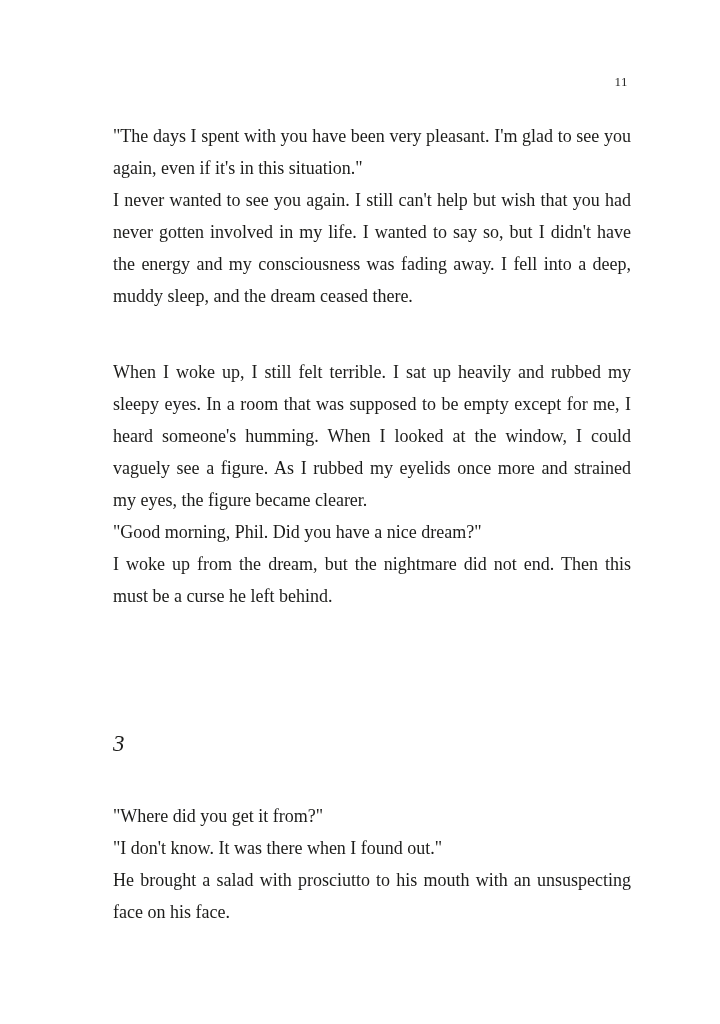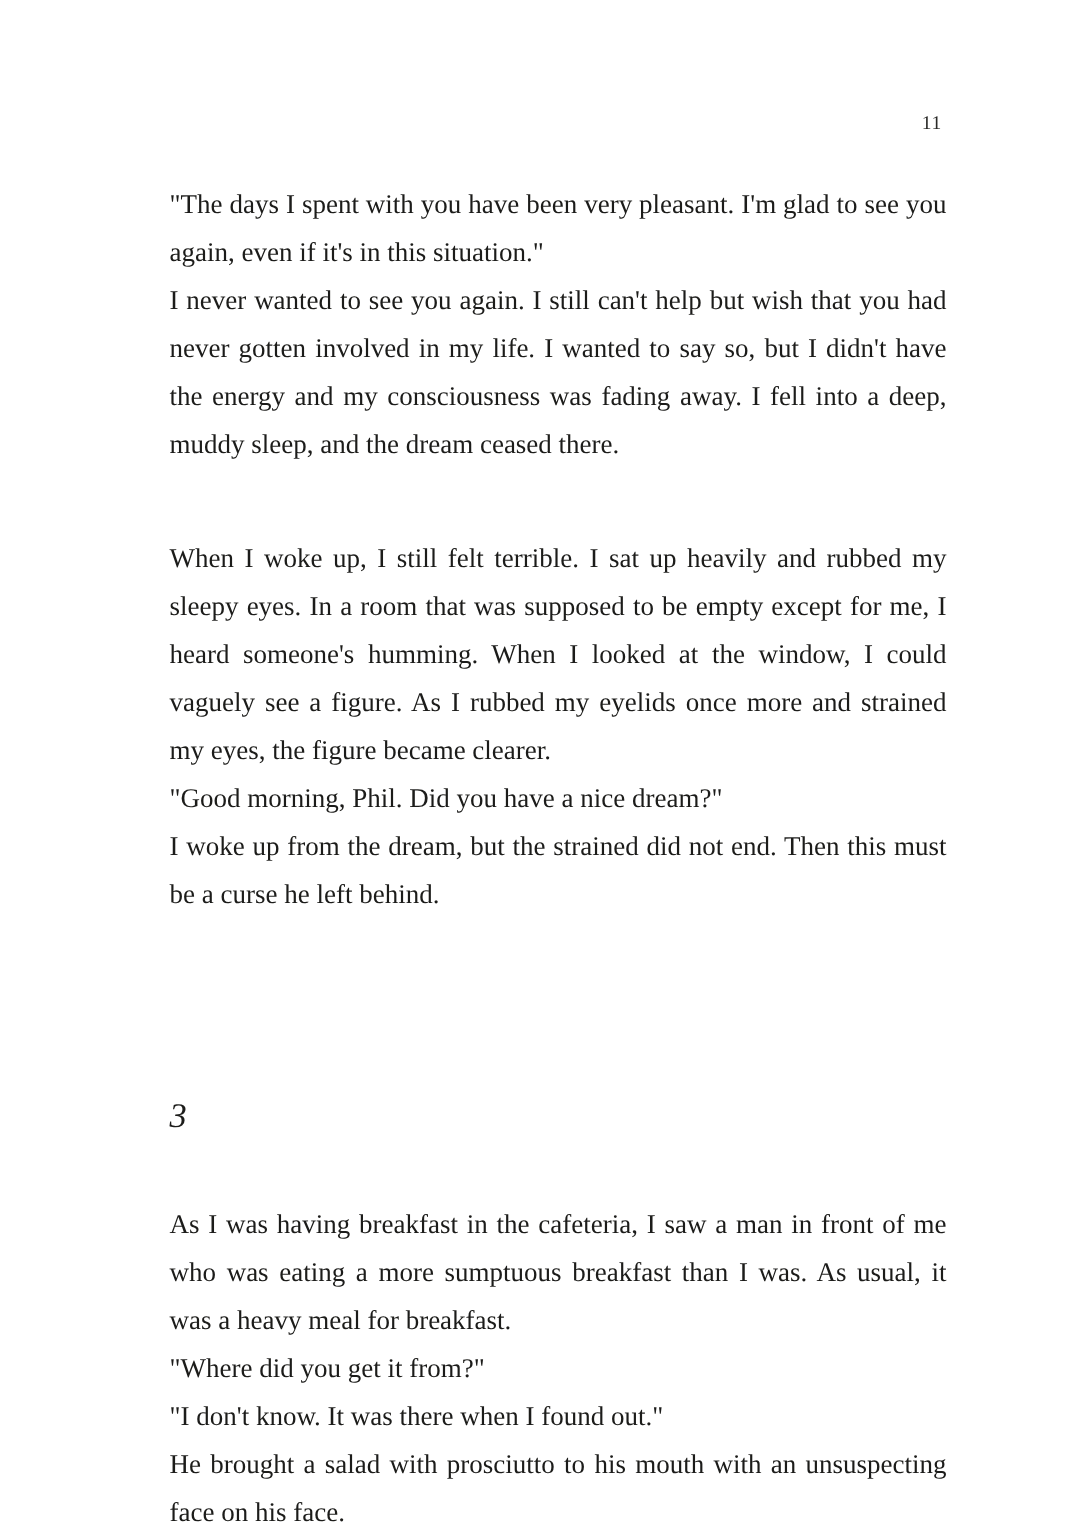--- a/index.html
+++ b/index.html
@@ -57,22 +57,21 @@
 <body>
 
 <div class="page">
   <div class="page-number">11</div>
   <div class="page-body">
       <p class="para">"The days I spent with you have been very pleasant. I'm glad to see you again, even if it's in this situation."</p>
       <p class="para">I never wanted to see you again. I still can't help but wish that you had never gotten involved in my life. I wanted to say so, but I didn't have the energy and my consciousness was fading away. I fell into a deep, muddy sleep, and the dream ceased there.</p>
       <div class="spacer small"></div>
       <p class="para">When I woke up, I still felt terrible. I sat up heavily and rubbed my sleepy eyes. In a room that was supposed to be empty except for me, I heard someone's humming. When I looked at the window, I could vaguely see a figure. As I rubbed my eyelids once more and strained my eyes, the figure became clearer.</p>
       <p class="para">"Good morning, Phil. Did you have a nice dream?"</p>
-      <p class="para">I woke up from the dream, but the strained did not end. Then this must be a curse he left behind.</p>
+      <p class="para">I woke up from the dream, but the nightmare did not end. Then this must be a curse he left behind.</p>
       <div class="spacer large"></div>
       <h2 class="chapter">3</h2>
       <div class="spacer medium"></div>
-      <p class="para">As I was having breakfast in the cafeteria, I saw a man in front of me who was eating a more sumptuous breakfast than I was. As usual, it was a heavy meal for breakfast.</p>
       <p class="para">"Where did you get it from?"</p>
       <p class="para">"I don't know. It was there when I found out."</p>
       <p class="para">He brought a salad with prosciutto to his mouth with an unsuspecting face on his face.</p>
     </div>
 </div>
 
 </body></html>

